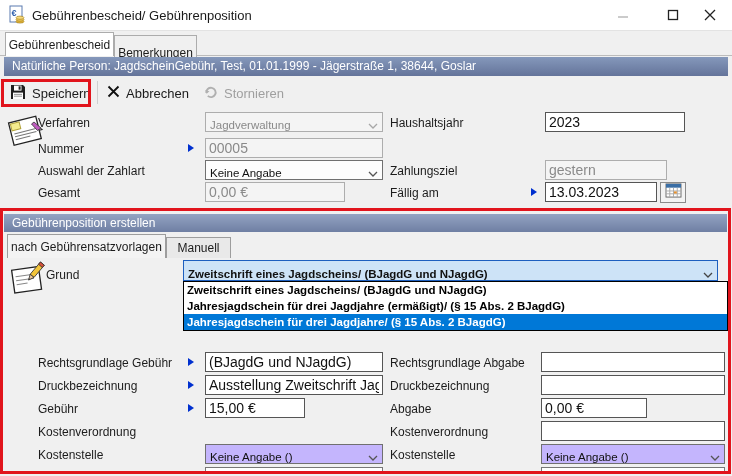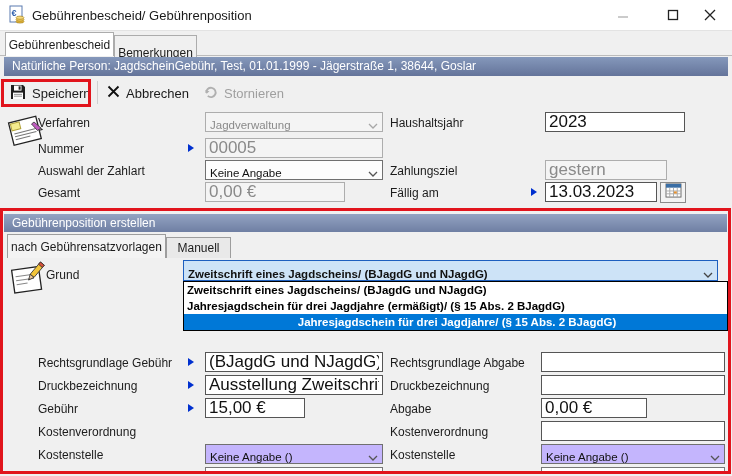--- a/index.html
+++ b/index.html
@@ -21,38 +21,38 @@
              color:#fff;font-size:12px;line-height:19px;padding-left:8px;box-sizing:border-box;white-space:nowrap;}
   
   .tbtn{top:82px;height:22px;display:flex;align-items:center;gap:6px;font-size:13px;color:#1a1a1a;}
   .tbtn.disabled{color:#9f9f9f;}
   #toolsep1{left:97px;top:81px;width:1px;height:23px;background:#cfcfcf;}
   
   .annot{box-sizing:border-box;border:3px solid #e1141c;z-index:30;pointer-events:none;background:transparent;}
   
   .lbl{font-size:12px;color:#1c1c1c;white-space:nowrap;}
   .inp{box-sizing:border-box;height:20px;border:1px solid #555555;background:#fff;color:#111;
-       font-family:"Liberation Sans",sans-serif;font-size:17px;padding:0 3px;}
+       font-family:"Liberation Sans",sans-serif;font-size:14px;padding:0 3px;}
   .inp.dis{background:#f4f4f4;border-color:#adadad;color:#8a8a8a;}
   .combo{box-sizing:border-box;height:20px;border:1px solid #707070;background:#fdfdfd;display:flex;
          align-items:flex-end;padding:0 4px;font-size:11.5px;color:#111;}
   .combo .sp{flex:1;overflow:hidden;white-space:nowrap;}
   .combo.dis{background:#f4f4f4;color:#8a8a8a;border-color:#adadad;}
   .combo.gray{background:#c4b5fd;}
   .combo.focus{background:#cde3f7;border:1px solid #1d5fbf;font-weight:bold;height:21px;}
   .arrowmk{width:0;height:0;border-left:6px solid #0030cf;border-top:4px solid transparent;border-bottom:4px solid transparent;}
   
   #secbar{left:4px;top:214px;width:723px;height:18px;background:linear-gradient(#93a3c2,#6f7fa3);
           color:#fff;font-size:12px;line-height:19px;padding-left:8px;box-sizing:border-box;}
   #tab-pos-0{left:7px;top:234px;width:159px;height:24px;background:#f3f3f3;border:1px solid #9d9d9d;border-bottom:none;z-index:2;}
   #tab-pos-1{left:166px;top:237px;width:65px;height:21px;background:#e9e9e9;border:1px solid #9d9d9d;border-bottom:none;}
   
   #grundlist{left:183px;top:281px;width:543px;border:1px solid #000;background:#fff;z-index:20;}
   .opt{height:16px;line-height:16px;font-size:11.5px;font-weight:bold;color:#000;padding-left:3px;white-space:nowrap;overflow:hidden;}
-  .opt.sel{background:#0078d7;color:#fff;text-align:center;}
+  .opt.sel{background:#0078d7;color:#fff;}
   .partial{box-sizing:border-box;height:6px;border:1px solid #777;border-bottom:none;background:#fff;}
 </style>
 </head>
 <body>
 
 <div id="win">
 
   <div id="titlebar" class="abs"></div>
   <span class="abs" style="left:7px;top:5px;">
     <svg width="20" height="20" viewBox="0 0 20 20">

